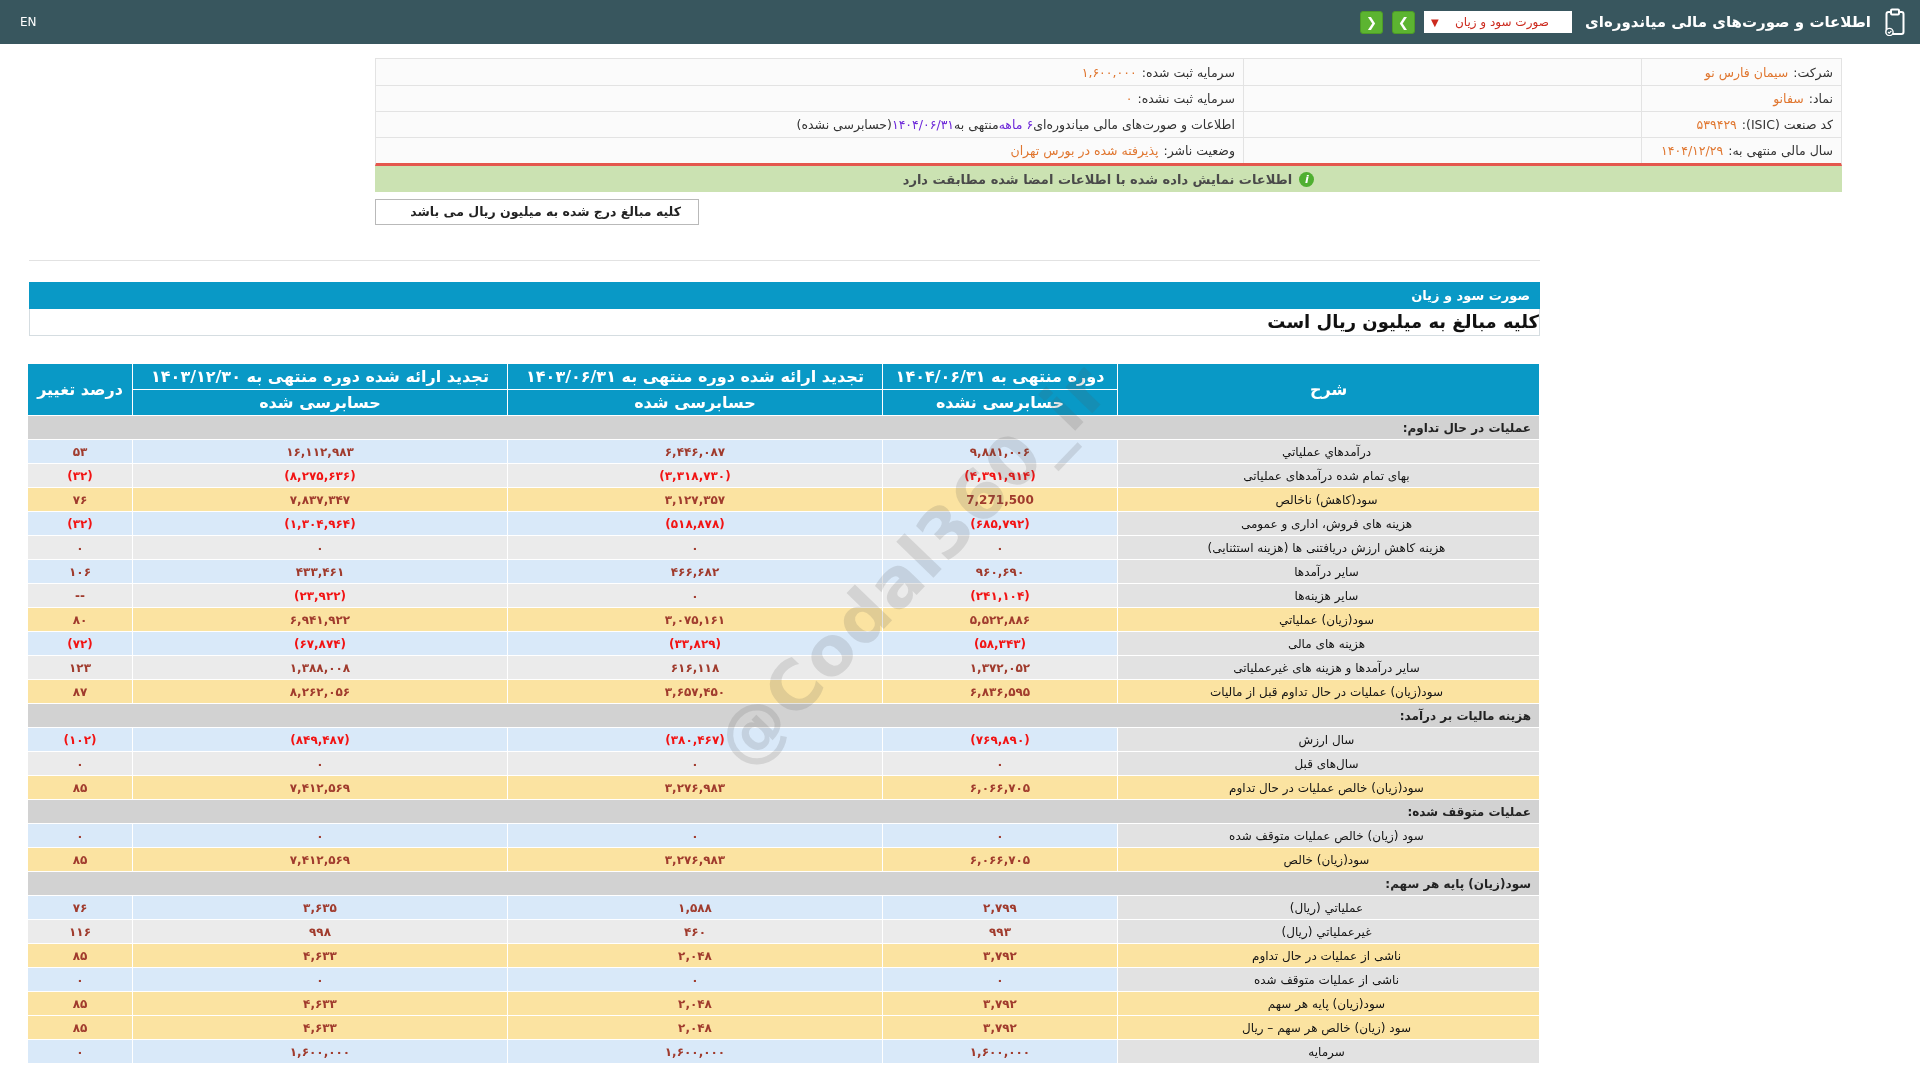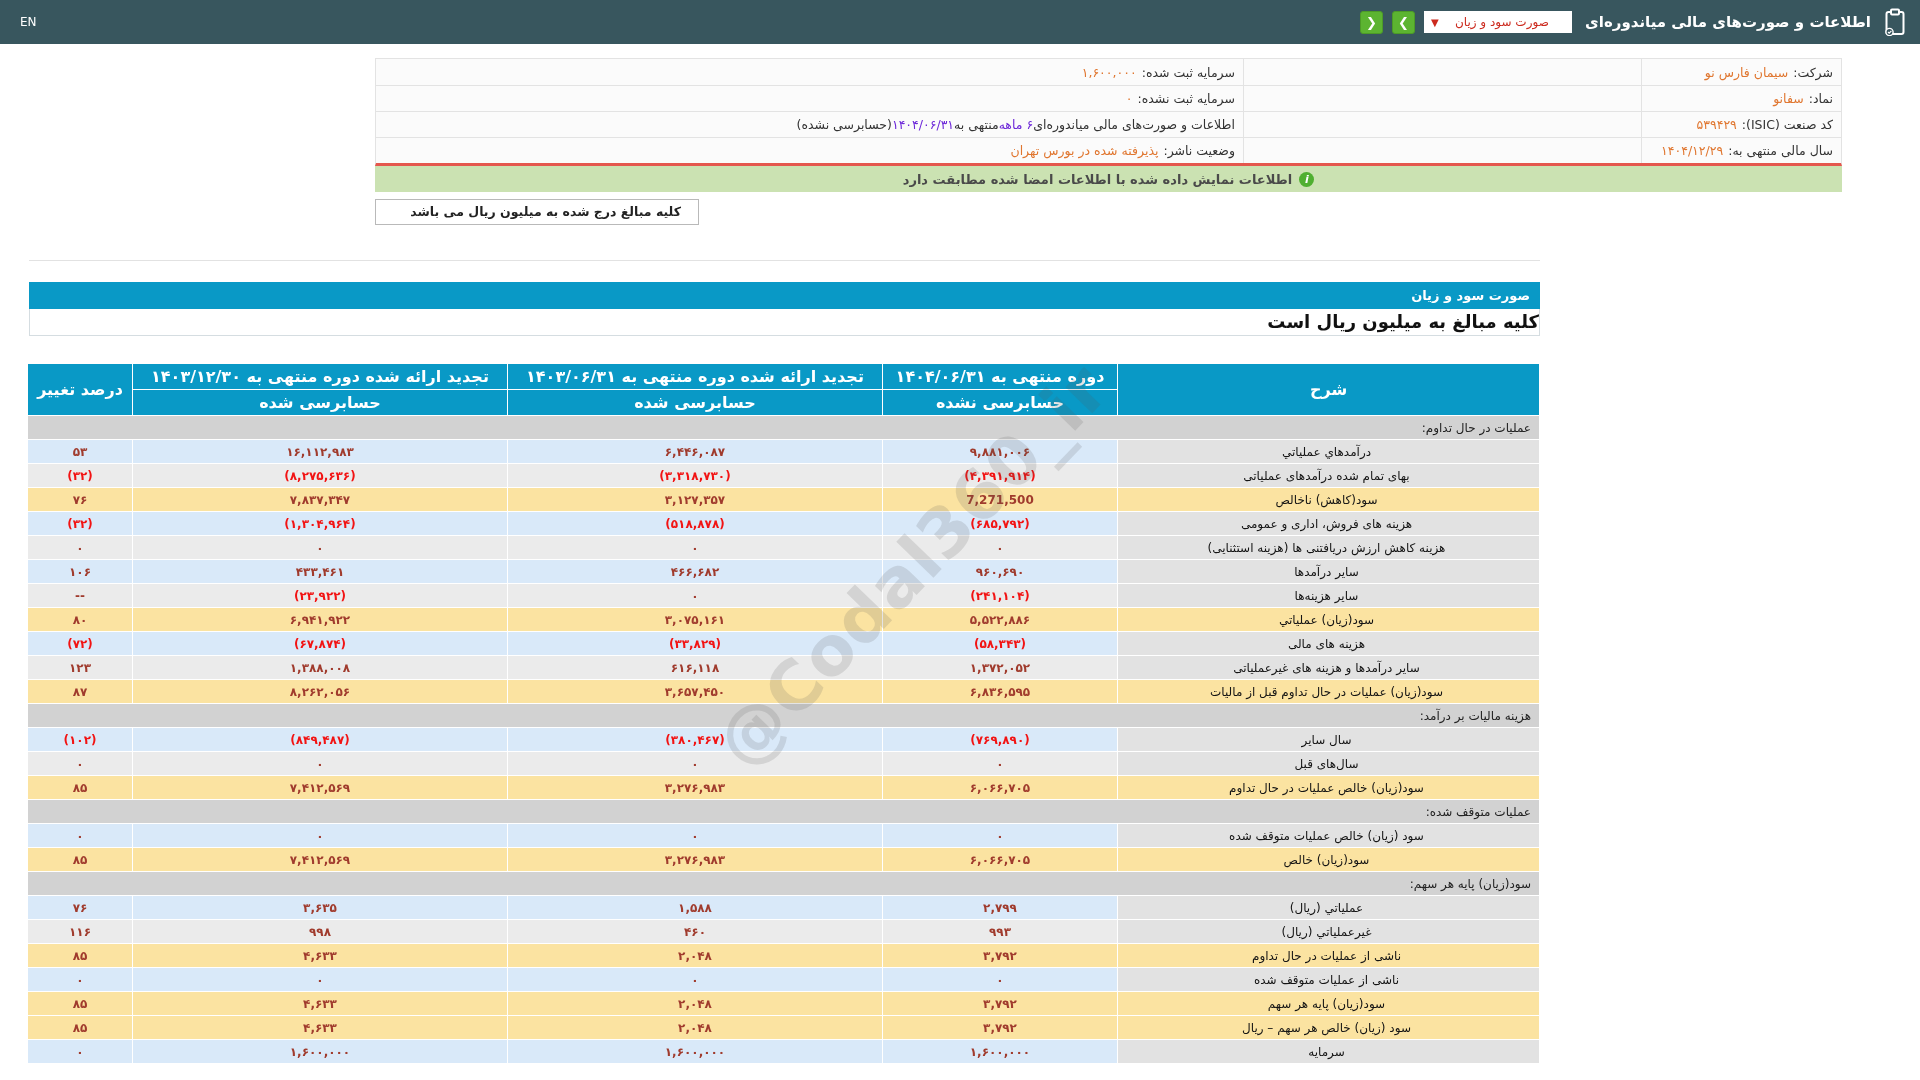--- a/index.html
+++ b/index.html
@@ -74,21 +74,21 @@
     font-weight:bold; font-size:18px; color:#111; padding:0 0;
     margin-bottom:27px; background:#fff;
   }
   table.stmt { width:1511px; border-collapse:separate; border-spacing:1px; table-layout:fixed; }
   th {
     background:#0999c6; color:#fff; font-size:16px; font-weight:bold;
     height:25px; text-align:center; vertical-align:middle; padding:2px 4px;
   }
   td { font-size:12px; height:23px; text-align:center; vertical-align:middle; padding:1px 4px; }
   td.c-desc { text-align:center; padding-right:8px; background:#e2e2e2; color:#141414; }
-  td.c-section { background:#d2d2d2; text-align:right; padding-right:8px; font-weight:normal; color:#222; }
+  td.c-section { background:#d2d2d2; text-align:right; padding-right:8px; font-weight:bold; color:#222; }
   tr.blue td.c-val, tr.blue td.c-pct { background:#d9e9f9; }
   tr.gray td.c-val, tr.gray td.c-pct { background:#ebebeb; }
   tr.yellow td { background:#fbe3a1; }
   .pos { color:#a03b2d; font-weight:600; }
   .neg { color:#f21313; font-weight:600; }
 
   .watermark {
     position:absolute; left:700px; top:455px;
     transform:rotate(-46deg); transform-origin:left center;
     font-size:68px; font-weight:bold; letter-spacing:1px;
@@ -279,21 +279,21 @@
           <td class="c-desc">سود(زیان) عملیات در حال تداوم قبل از مالیات</td>
           <td class="c-val"><span class="pos">۶,۸۳۶,۵۹۵</span></td>
           <td class="c-val"><span class="pos">۳,۶۵۷,۴۵۰</span></td>
           <td class="c-val"><span class="pos">۸,۲۶۲,۰۵۶</span></td>
           <td class="c-pct"><span class="pos">۸۷</span></td>
         </tr>
         <tr>
           <td colspan="5" class="c-section">هزینه مالیات بر درآمد:</td>
         </tr>
         <tr class="blue">
-          <td class="c-desc">سال سایر</td>
+          <td class="c-desc">سال ارزش</td>
           <td class="c-val"><span class="neg">(۷۶۹,۸۹۰)</span></td>
           <td class="c-val"><span class="neg">(۳۸۰,۴۶۷)</span></td>
           <td class="c-val"><span class="neg">(۸۴۹,۴۸۷)</span></td>
           <td class="c-pct"><span class="neg">(۱۰۲)</span></td>
         </tr>
         <tr class="gray">
           <td class="c-desc">سال‌های قبل</td>
           <td class="c-val"><span class="pos">۰</span></td>
           <td class="c-val"><span class="pos">۰</span></td>
           <td class="c-val"><span class="pos">۰</span></td>

